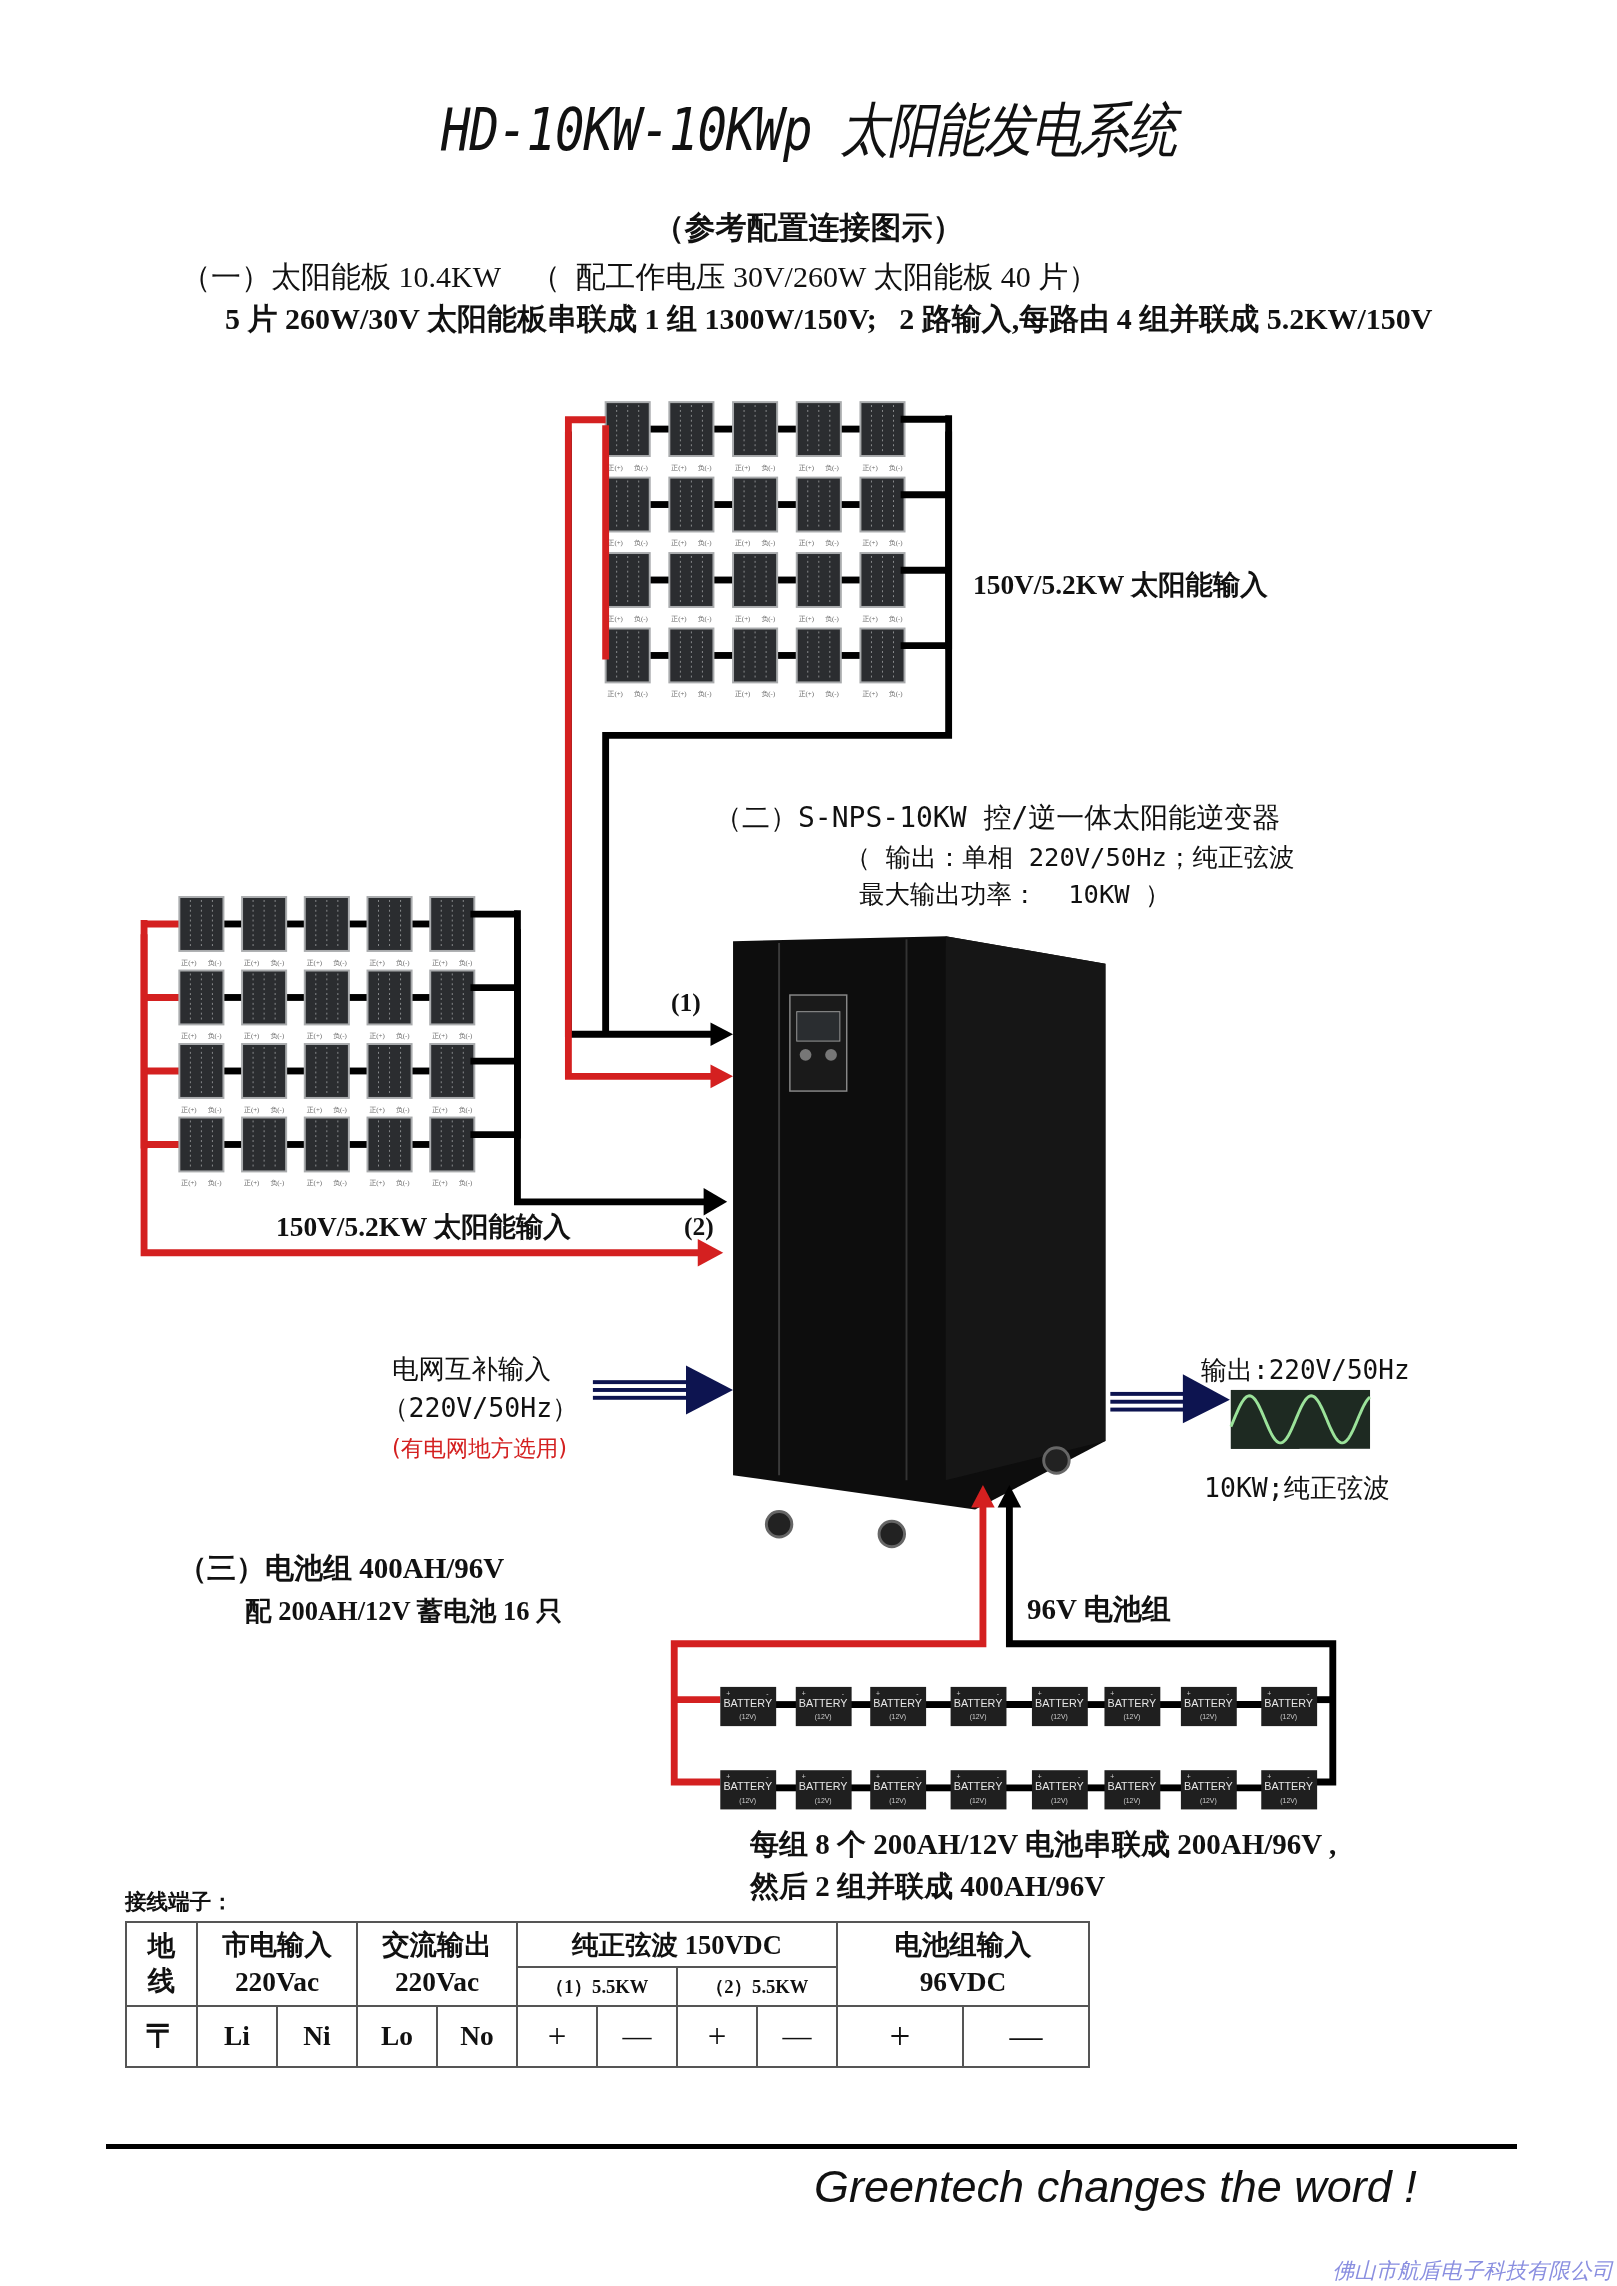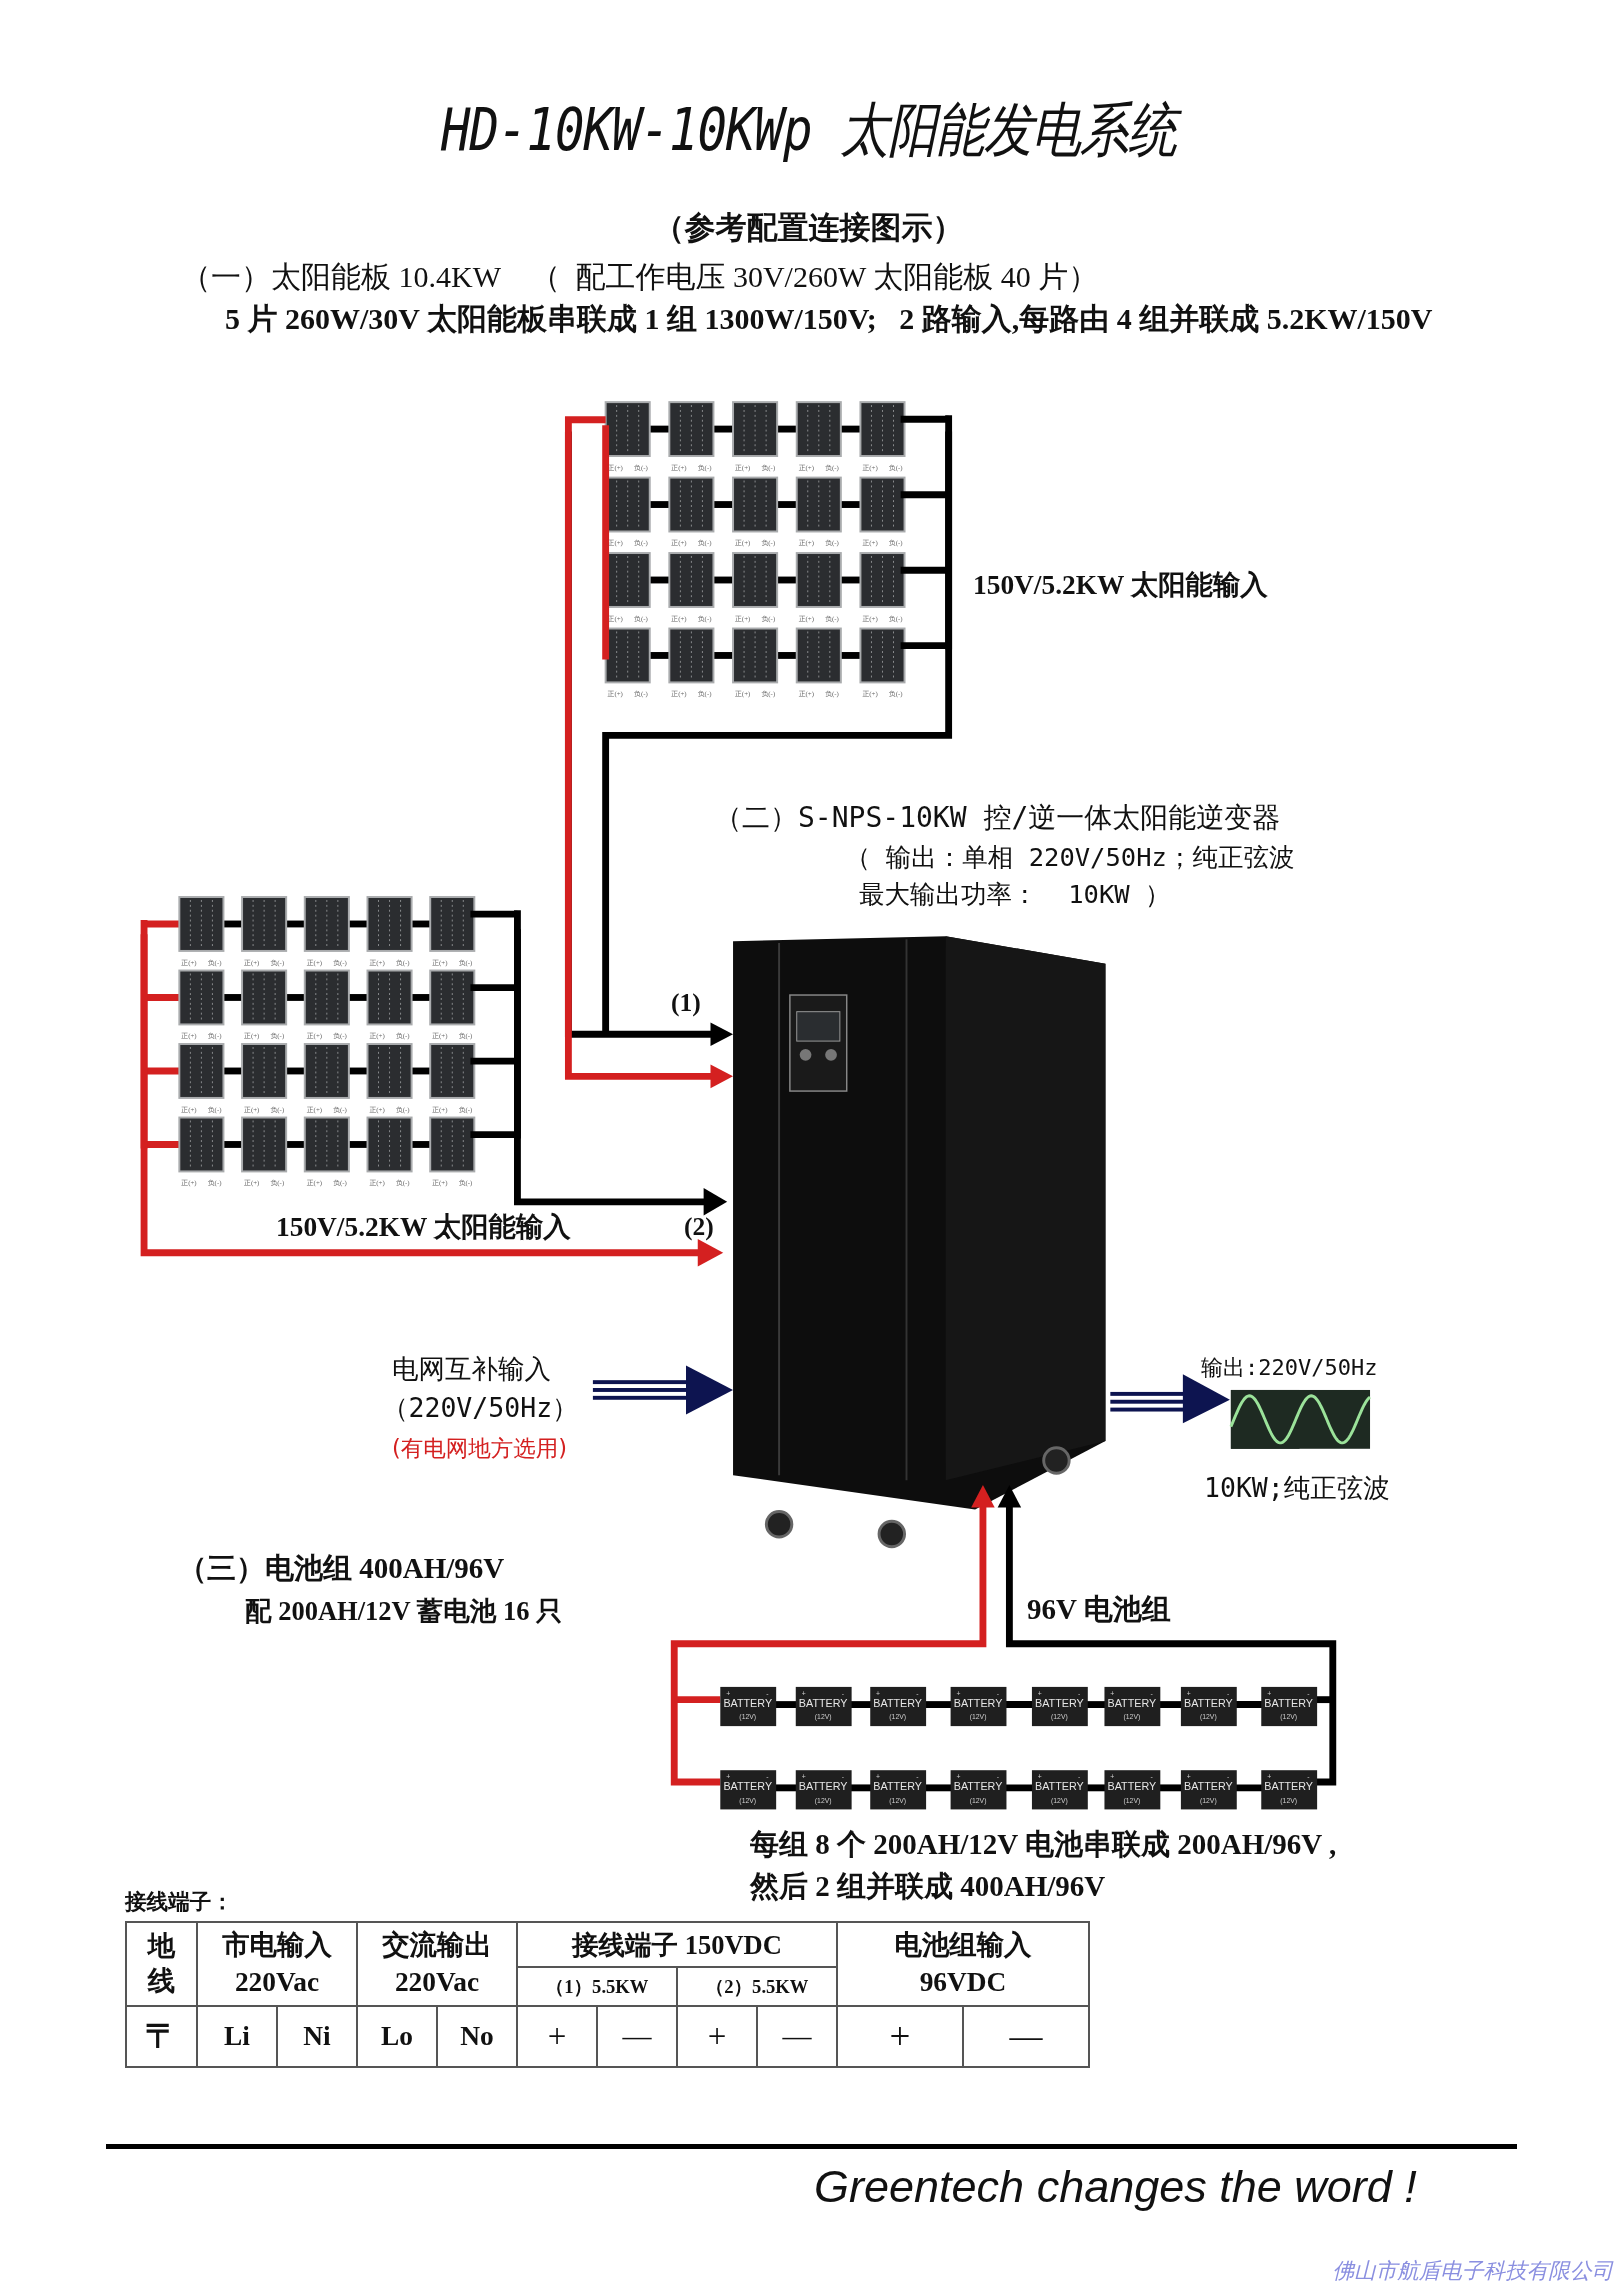--- a/index.html
+++ b/index.html
@@ -522,37 +522,37 @@
 <div class="abs lbl bold" style="left:684px;top:1212px;font-size:25.5px;">(2)</div>
 
 <div class="abs lbl mono" style="left:714px;top:799px;font-size:28px;">（二）S-NPS-10KW 控/逆一体太阳能逆变器</div>
 <div class="abs lbl mono" style="left:845px;top:840px;font-size:25.5px;">（ 输出：单相 220V/50Hz；纯正弦波</div>
 <div class="abs lbl mono" style="left:859px;top:877px;font-size:25.5px;">最大输出功率：  10KW ）</div>
 
 <div class="abs lbl mono" style="left:392px;top:1351px;font-size:26.5px;">电网互补输入</div>
 <div class="abs lbl mono" style="left:382px;top:1390px;font-size:26.5px;">（220V/50Hz）</div>
 <div class="abs red" style="left:392px;top:1433px;">(有电网地方选用)</div>
 
-<div class="abs lbl mono" style="left:1201px;top:1353px;font-size:22px;">输出:220V/50Hz</div>
+<div class="abs lbl mono" style="left:1201px;top:1353px;font-size:26px;">输出:220V/50Hz</div>
 <div class="abs lbl mono" style="left:1204px;top:1470px;font-size:26.5px;">10KW;纯正弦波</div>
 
 <div class="abs lbl bold" style="left:178px;top:1549px;font-size:29px;">（三）电池组 400AH/96V</div>
 <div class="abs lbl bold" style="left:245px;top:1593px;font-size:26.5px;">配 200AH/12V 蓄电池 16 只</div>
 <div class="abs lbl bold" style="left:1027px;top:1590px;font-size:29px;">96V 电池组</div>
 <div class="abs lbl bold" style="left:750px;top:1825px;font-size:29px;">每组 8 个 200AH/12V 电池串联成 200AH/96V ,</div>
 <div class="abs lbl bold" style="left:750px;top:1867px;font-size:29px;">然后 2 组并联成 400AH/96V</div>
 
 <div class="abs term-title">接线端子：</div>
 <table class="term">
   <tbody>
       <tr style="height:45px;">
     <td rowspan="2" style="width:69px;line-height:35px;"><span>地</span><br><span>线</span></td>
     <td colspan="2" rowspan="2" style="width:157px;line-height:37px;margin-top:23px;"><span>市电输入</span><br><span>220Vac</span></td>
     <td colspan="2" rowspan="2" style="width:157px;line-height:37px;"><span>交流输出</span><br><span>220Vac</span></td>
-    <td colspan="4" style="font-size:26.5px;">接线端子 150VDC</td>
+    <td colspan="4" style="font-size:26.5px;">纯正弦波 150VDC</td>
     <td colspan="2" rowspan="2" style="width:250px;line-height:37px;"><span>电池组输入</span><br><span>96VDC</span></td>
   </tr>
   <tr style="height:39px;">
     <td colspan="2" style="font-size:18.6px;">（1）5.5KW</td>
     <td colspan="2" style="font-size:18.6px;">（2）5.5KW</td>
   </tr>
   <tr style="height:61px;">
     <td style="font-size:33px;">〒</td>
     <td style="width:78px;">Li</td>
     <td style="width:78px;">Ni</td>

